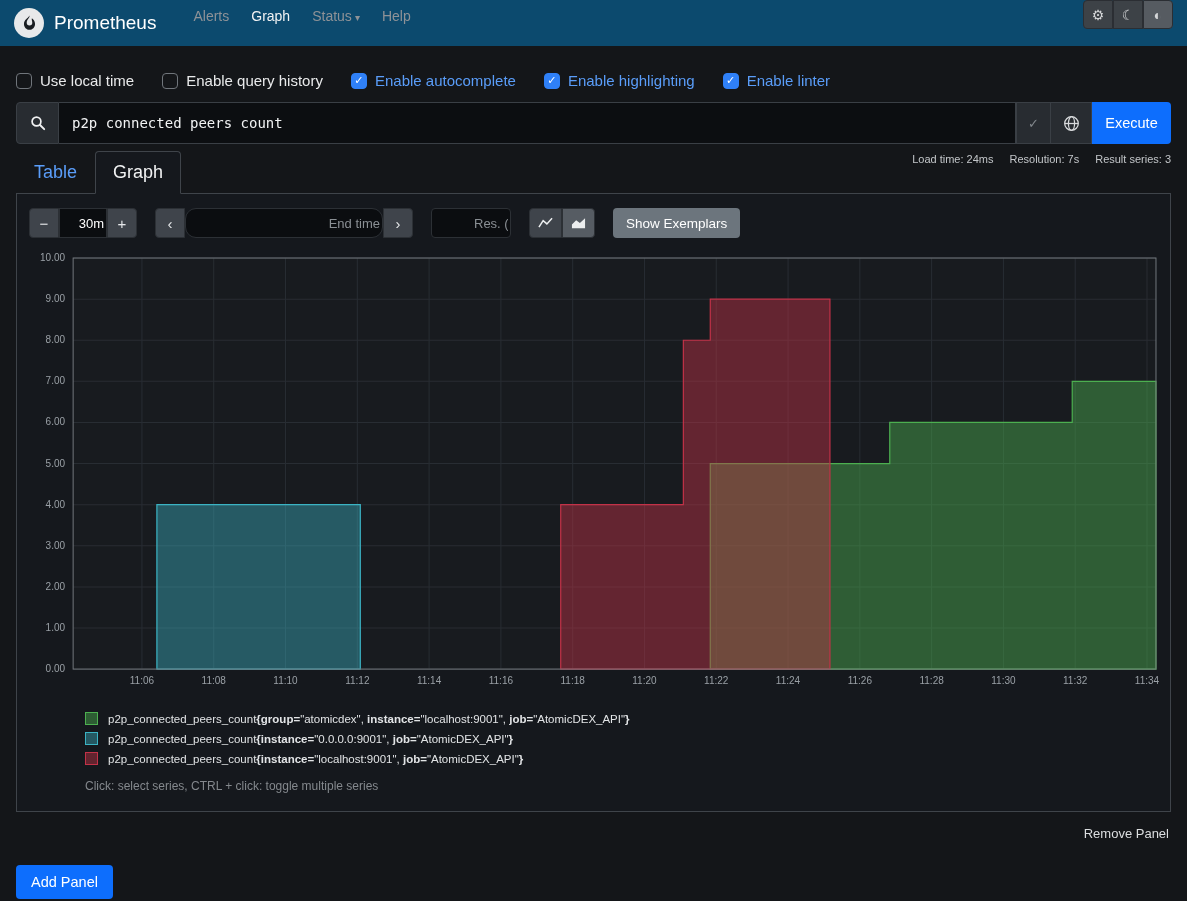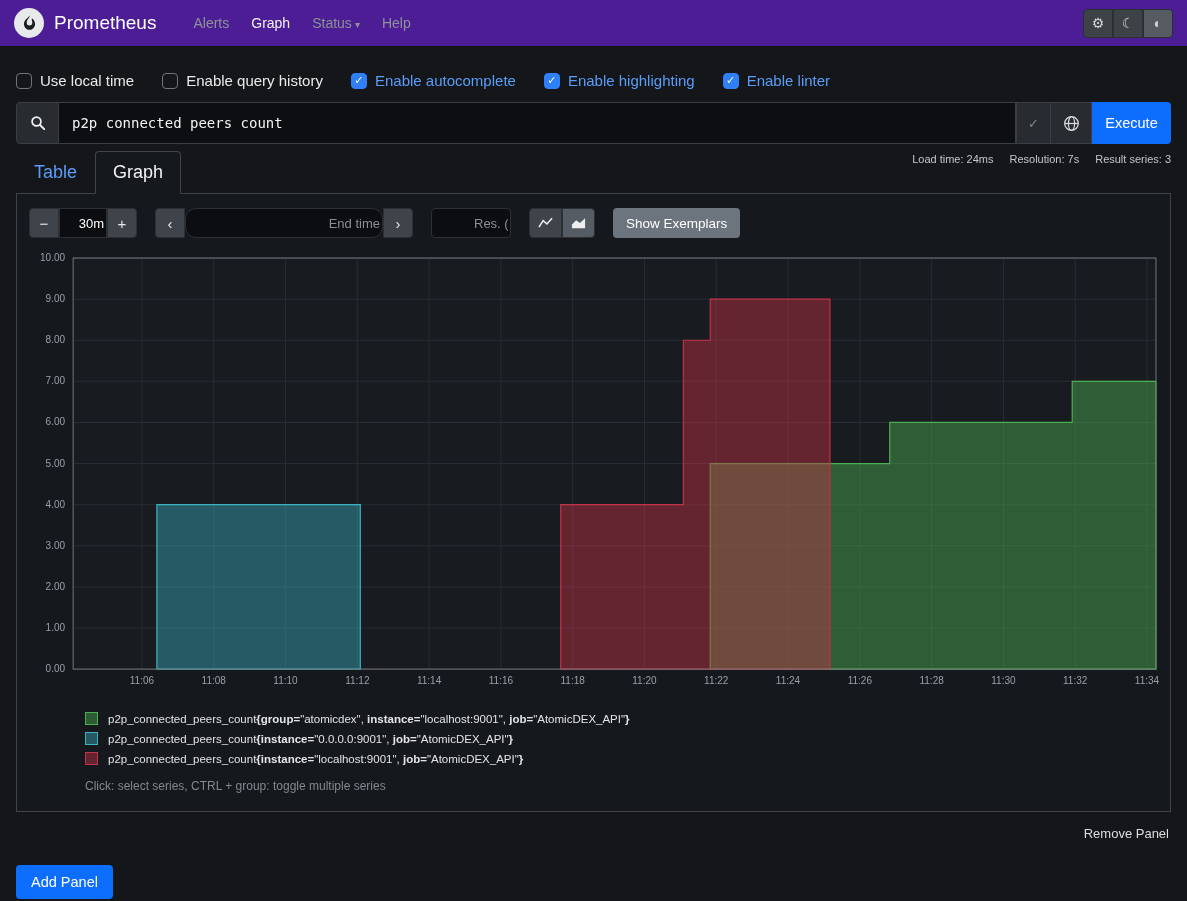--- a/index.html
+++ b/index.html
@@ -8,21 +8,21 @@
     margin: 0;
     background: #141619;
     color: #e9eaeb;
     font-family: "Liberation Sans", sans-serif;
     font-size: 14px;
     width: 1187px;
     height: 901px;
     overflow: hidden;
   }
   
-  .navbar { height: 46px; background: #4c1d95; display: flex; align-items: center; padding: 0 14px; }
+  .navbar { height: 46px; background: #0c4a6e; display: flex; padding: 0 14px; }
   .brand { display: flex; align-items: center; gap: 10px; color: #fff; font-size: 19px; font-weight: 500; cursor: pointer; }
   .logo { width: 30px; height: 30px; border-radius: 50%; background: #e8e9ea; display: flex; align-items: center; justify-content: center; }
   .nav-links { display: flex; margin-left: 26px; }
   .nav-item { padding: 8px 11px; color: #8e9297; font-size: 14px; cursor: pointer; }
   .nav-item.active { color: #f1f2f3; }
   .caret { font-size: 10px; margin-left: 3px; }
   .theme-group { margin-left: auto; display: flex; }
   .theme-btn { width: 30px; height: 29px; background: #3d4247; border: 1px solid #2b2e33; color: #d4d6d8;
                display: flex; align-items: center; justify-content: center; font-size: 14px; cursor: pointer; }
   .theme-btn:first-child { border-radius: 4px 0 0 4px; }
@@ -251,21 +251,21 @@
         <path d="M532.2983425414344,418 L532.2983425414344,254 L654.6187845303874,254 L654.6187845303874,90 L681.4696132596694,90 L681.4696132596694,49 L800.8066298342524,49 L800.8066298342524,49 L800.8066298342524,418 Z" fill="rgba(194,50,72,0.45)" stroke="#c23248" stroke-width="1.2"></path>
         <rect x="46" y="8" width="1080" height="410" fill="none" stroke="#72777c" stroke-width="1"></rect>
       </svg>
   </div>
 
   <div class="legend">
       <div class="legend-item"><span class="sw" style="border-color: rgb(76, 175, 80); background: rgba(76, 175, 80, 0.45);"></span>p2p_connected_peers_count<b>{</b><b>group=</b>"atomicdex", <b>instance=</b>"localhost:9001", <b>job=</b>"AtomicDEX_API"<b>}</b></div>
       <div class="legend-item"><span class="sw" style="border-color: rgb(59, 179, 195); background: rgba(59, 179, 195, 0.42);"></span>p2p_connected_peers_count<b>{</b><b>instance=</b>"0.0.0.0:9001", <b>job=</b>"AtomicDEX_API"<b>}</b></div>
       <div class="legend-item"><span class="sw" style="border-color: rgb(194, 50, 72); background: rgba(194, 50, 72, 0.45);"></span>p2p_connected_peers_count<b>{</b><b>instance=</b>"localhost:9001", <b>job=</b>"AtomicDEX_API"<b>}</b></div>
     </div>
-  <div class="legend-hint">Click: select series, CTRL + group: toggle multiple series</div>
+  <div class="legend-hint">Click: select series, CTRL + click: toggle multiple series</div>
 </div>
 
 <div class="remove-row">
   <span class="remove-link">Remove Panel</span>
 </div>
 
 <div class="addpanel-row">
   <button class="addpanel-btn">Add Panel</button>
 </div>
 

